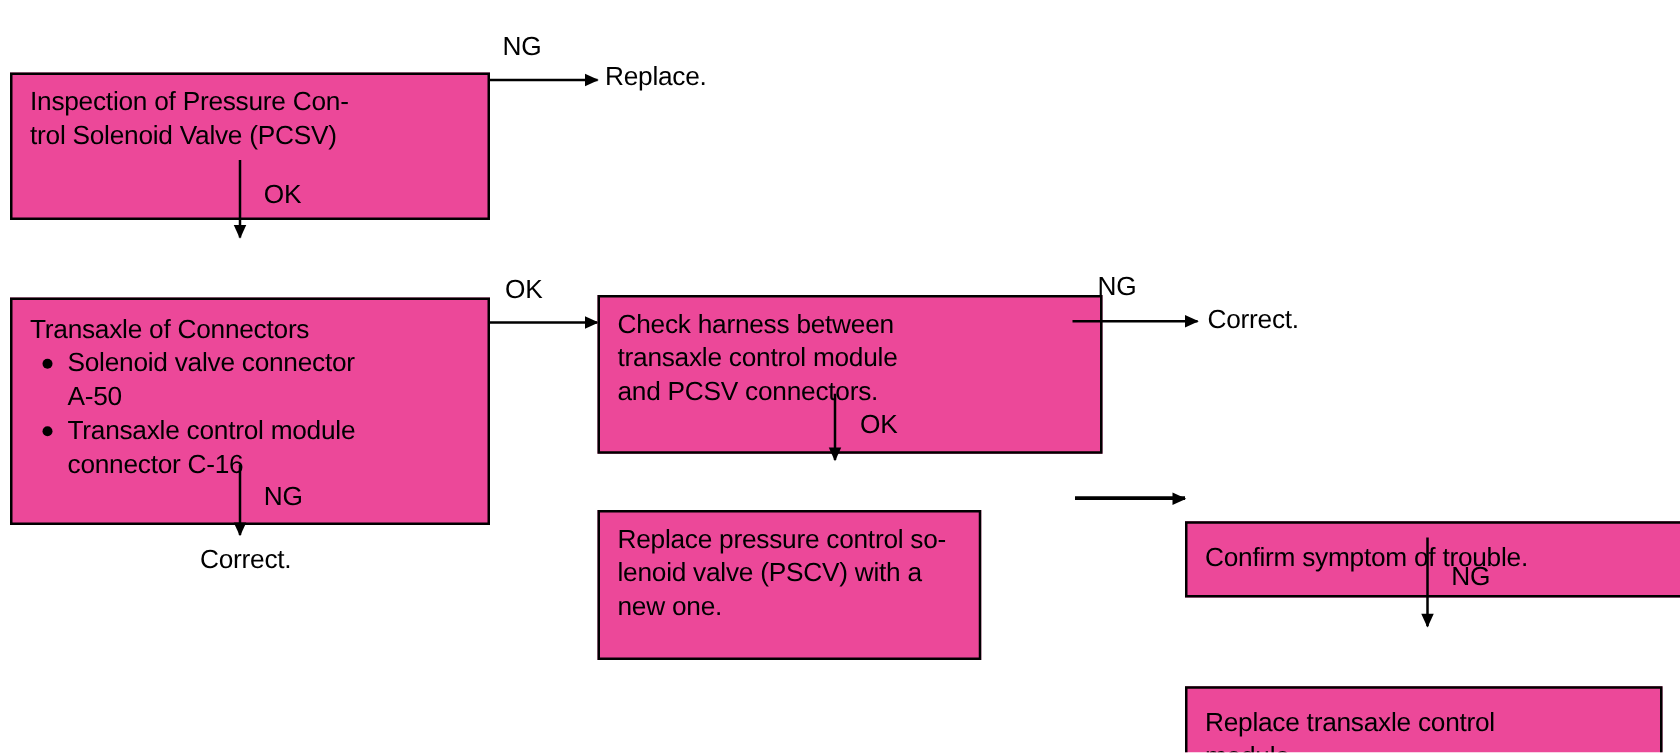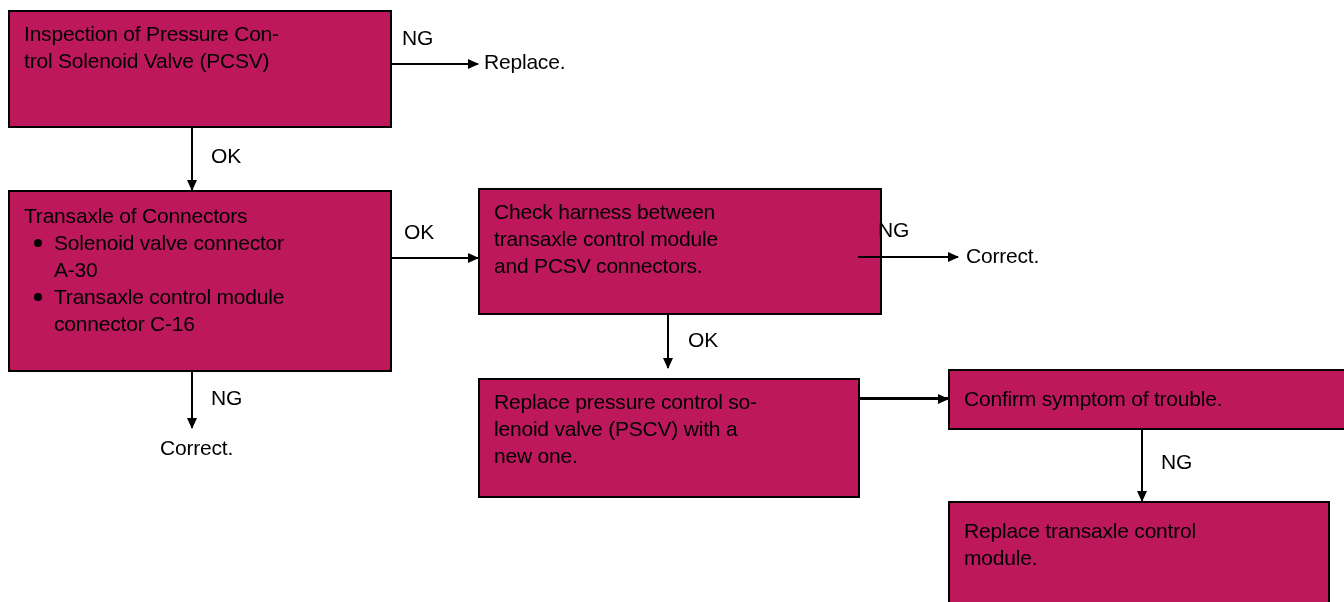--- a/index.html
+++ b/index.html
@@ -13,23 +13,24 @@
     width: 1344px;
     height: 602px;
     background: #ffffff;
     font-family: "Liberation Sans", sans-serif;
     color: #000000;
     overflow: hidden;
   }
   .box {
     position: absolute;
     border: 2px solid #000000;
-    background: #be185d;
+    background: #ec4899;
     box-sizing: border-box;
     padding: 8px 10px 6px 14px;
+    margin-top: 48px;
   }
   .box-text {
     font-size: 21px;
     line-height: 27px;
     white-space: pre-line;
     letter-spacing: -0.2px;
   }
   .bullet-list {
     margin: 0;
     padding: 0;
@@ -113,21 +114,21 @@
   <div class="label" style="left:402px; top:26px;">NG</div>
   <div class="free-text" style="left:484px; top:50px;">Replace.</div>
 
   <div class="arrow-v" style="left:191px; top:128px; height:62px;"></div>
   <div class="label" style="left:211px; top:144px;">OK</div>
 
   <div class="box" style="left:8px; top:190px; width:384px; height:182px; padding:10px 10px 6px 14px;">
     <div class="box-text">Transaxle of Connectors</div>
     <ul class="bullet-list">
       <li class="bullet-item">Solenoid valve connector
-A-30</li>
+A-50</li>
       <li class="bullet-item">Transaxle control module
 connector C-16</li>
     </ul>
   </div>
 
   <div class="arrow-h" style="left:392px; top:257px; width:86px;"></div>
   <div class="label" style="left:404px; top:220px;">OK</div>
 
   <div class="arrow-v" style="left:191px; top:372px; height:56px;"></div>
   <div class="label" style="left:211px; top:386px;">NG</div>
@@ -139,21 +140,21 @@
 and PCSV connectors.</div>
   </div>
 
   <div class="arrow-h" style="left:858px; top:256px; width:100px;"></div>
   <div class="label" style="left:878px; top:218px;">NG</div>
   <div class="free-text" style="left:966px; top:244px;">Correct.</div>
 
   <div class="arrow-v" style="left:667px; top:315px; height:53px;"></div>
   <div class="label" style="left:688px; top:328px;">OK</div>
 
-  <div class="box" style="left:478px; top:378px; width:382px; height:120px;">
+  <div class="box" style="left:478px; top:360px; width:307px; height:120px;">
     <div class="box-text">Replace pressure control so-
 lenoid valve (PSCV) with a
 new one.</div>
   </div>
 
   <div class="arrow-h thick" style="left:860px; top:397px; width:88px;"></div>
 
   <div class="box" style="left:948px; top:369px; width:430px; height:61px; padding-top:14px;">
     <div class="box-text">Confirm symptom of trouble.</div>
   </div>

